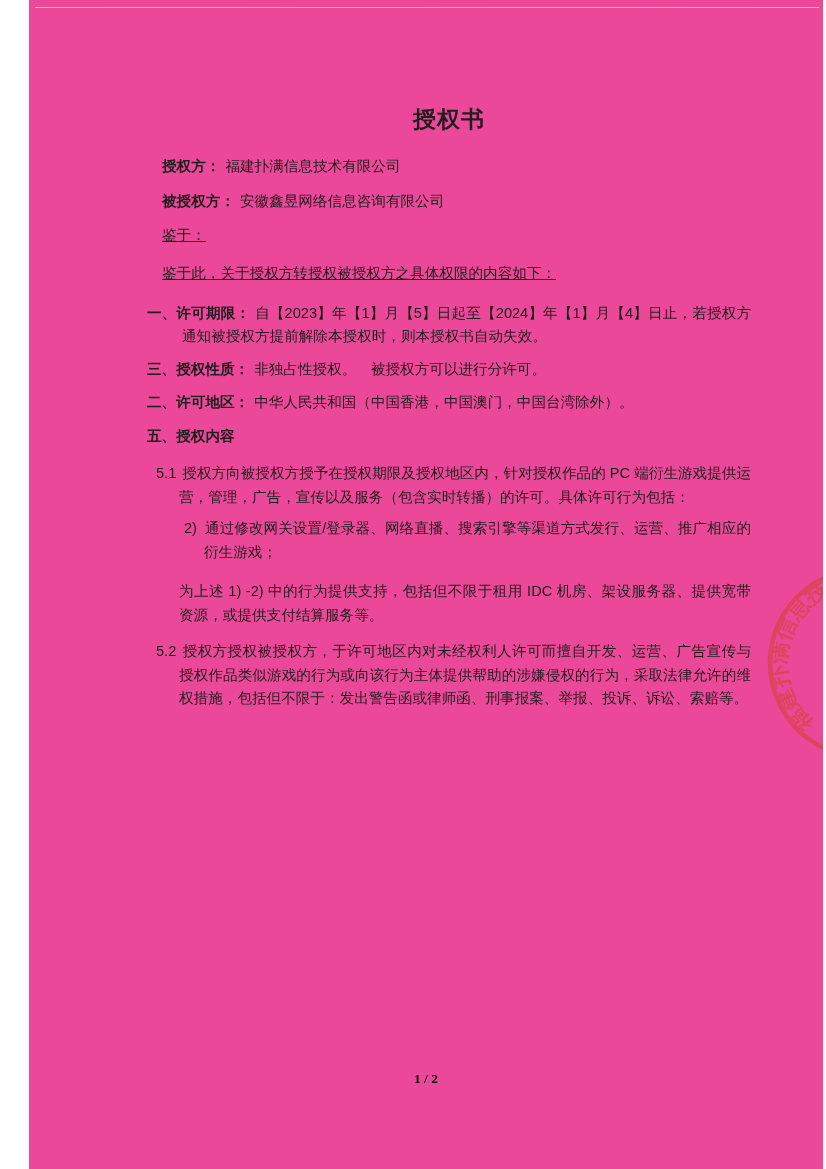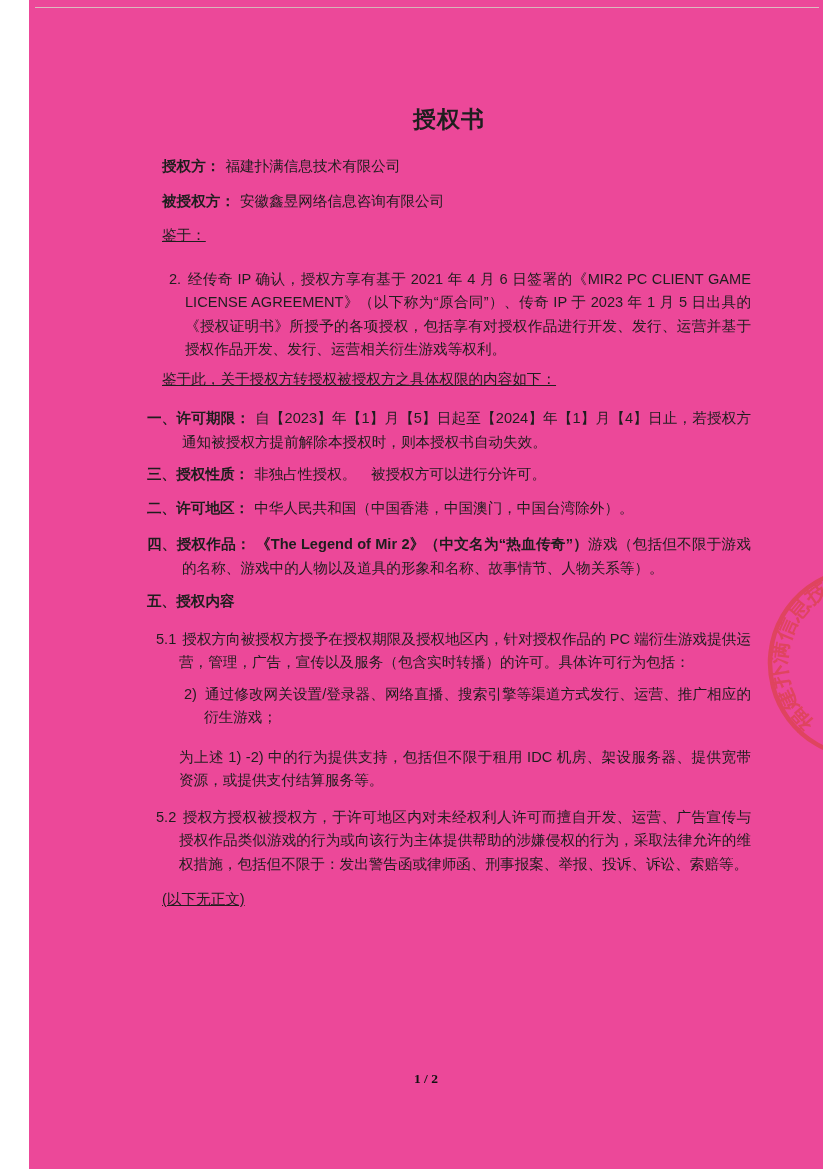--- a/index.html
+++ b/index.html
@@ -52,61 +52,54 @@
 
     <p class="party body-text mt-title">
       <span class="b plabel">授权方：</span><span>福建扑满信息技术有限公司</span>
     </p>
     <p class="party body-text mt11">
       <span class="b plabel">被授权方：</span><span>安徽鑫昱网络信息咨询有限公司</span>
     </p>
 
     <p class="plain body-text mt11">鉴于：</p>
 
-    <div class="numitem body-text mt20">
-      <span class="inum">2.</span><span>经传奇 IP 确认，授权方享有基于 2021 年 4 月 6 日签署的《MIR2 PC CLIENT GAME LICENSE AGREEMENT》（以下称为“原合同”）、传奇 IP 于 2023 年 1 月 5 日出具的《授权证明书》所授予的各项授权，包括享有对授权作品进行开发、发行、运营并基于授权作品开发、发行、运营相关衍生游戏等权利。</span>
-    </div>
 
     <p class="plain body-text mt6">鉴于此，关于授权方转授权被授权方之具体权限的内容如下：</p>
 
     <div class="clause body-text mt16">
       <span class="b">一、</span><span class="b clabel">许可期限：</span><span>自【2023】年【1】月【5】日起至【2024】年【1】月【4】日止，若授权方通知被授权方提前解除本授权时，则本授权书自动失效。</span>
     </div>
 
     <div class="clause body-text mt9">
       <span class="b">三、</span><span class="b clabel">授权性质：</span><span>非独占性授权。　被授权方可以进行分许可。</span>
     </div>
 
     <div class="clause body-text mt10">
       <span class="b">二、</span><span class="b clabel">许可地区：</span><span>中华人民共和国（中国香港，中国澳门，中国台湾除外）。</span>
     </div>
 
-    <div class="clause body-text mt13">
-      <span class="b">四、</span><span class="b clabel">授权作品：</span><span class="b">《The Legend of Mir 2》（中文名为“热血传奇”）</span><span>游戏（包括但不限于游戏的名称、游戏中的人物以及道具的形象和名称、故事情节、人物关系等）。</span>
-    </div>
 
     <div class="clause body-text mt10">
       <span class="b">五、</span><span class="b">授权内容</span>
     </div>
 
     <div class="c5 body-text mt14">
       <span class="cnum5">5.1</span><span>授权方向被授权方授予在授权期限及授权地区内，针对授权作品的 PC 端衍生游戏提供运营，管理，广告，宣传以及服务（包含实时转播）的许可。具体许可行为包括：</span>
     </div>
 
     <div class="sub body-text mt8">
       <span class="snum">2)</span><span>通过修改网关设置/登录器、网络直播、搜索引擎等渠道方式发行、运营、推广相应的衍生游戏；</span>
     </div>
 
     <div class="note body-text mt16">为上述 1) -2) 中的行为提供支持，包括但不限于租用 IDC 机房、架设服务器、提供宽带资源，或提供支付结算服务等。</div>
 
     <div class="c5 body-text mt13">
       <span class="cnum5">5.2</span><span>授权方授权被授权方，于许可地区内对未经权利人许可而擅自开发、运营、广告宣传与授权作品类似游戏的行为或向该行为主体提供帮助的涉嫌侵权的行为，采取法律允许的维权措施，包括但不限于：发出警告函或律师函、刑事报案、举报、投诉、诉讼、索赔等。</span>
     </div>
 
-    <p class="plain body-text mt12">(以下无正文)</p>
   </div>
 
   <div class="footer">1 / 2</div>
 
   <svg class="stamp" viewBox="0 0 200 200" width="200" height="200">
     <g transform="rotate(-15 100 100)" opacity="0.85">
       <circle cx="100" cy="100" r="94" fill="none" stroke="#dd4455" stroke-width="4.5"></circle>
       <path id="sealArc" d="M 36.1 144.8 A 78 78 0 1 1 174.6 77.2" fill="none"></path>
       <text font-size="21" font-weight="700" fill="#dd4455" textLength="266" lengthAdjust="spacingAndGlyphs">
         <textPath href="#sealArc">福建扑满信息技术有限公司</textPath>

